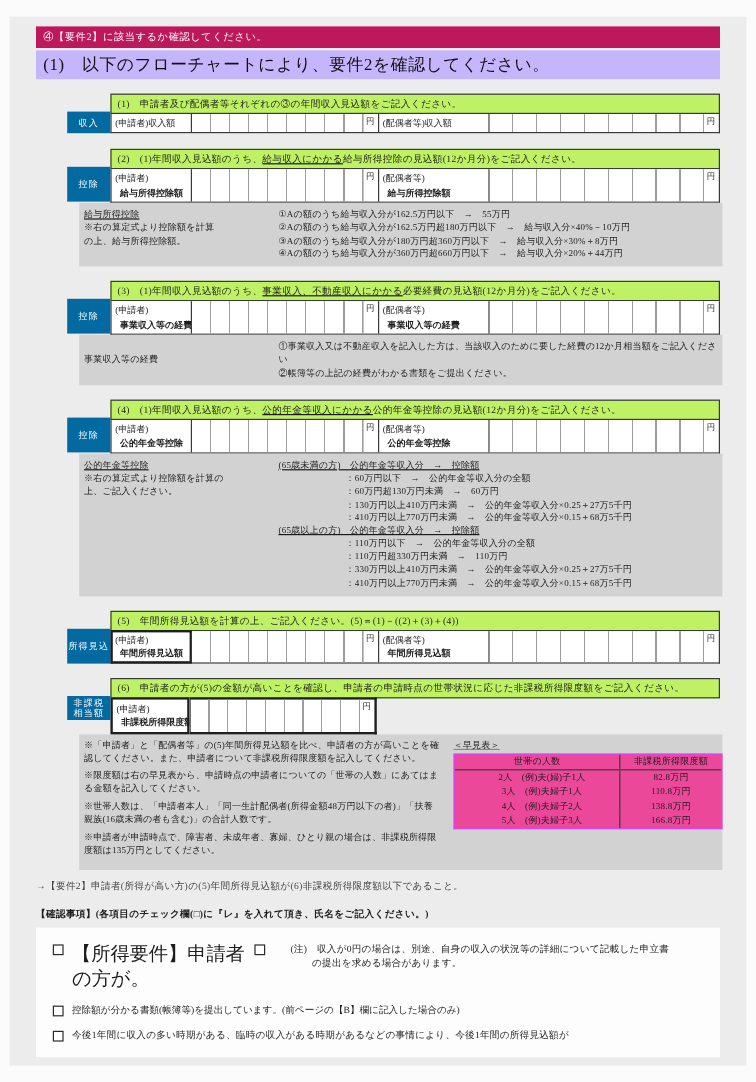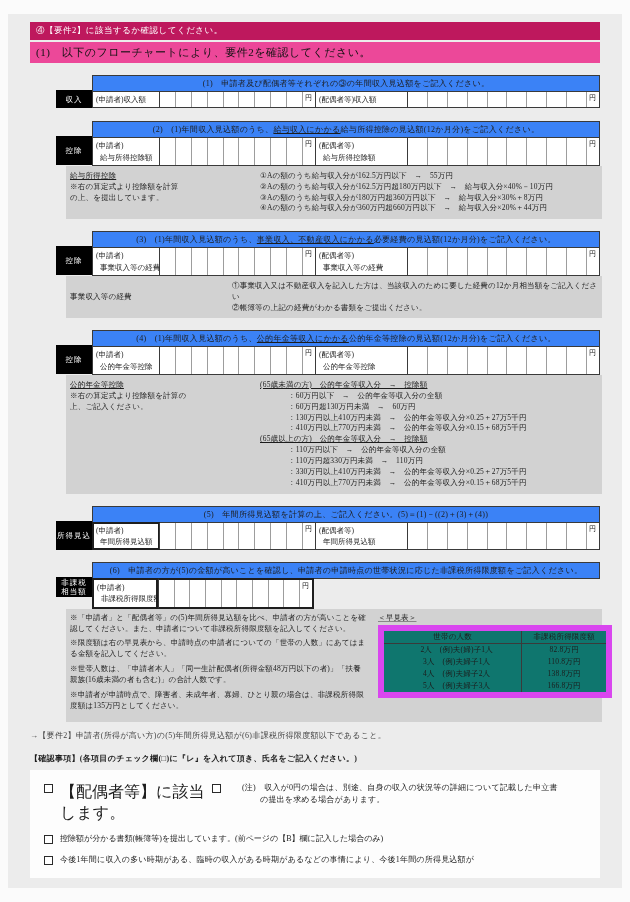--- a/index.html
+++ b/index.html
@@ -6,65 +6,65 @@
   body{
     width:630px;height:902px;overflow:hidden;background:#fbfbfb;
     font-family:"Liberation Serif","DejaVu Serif",serif;color:#1c1c1c;
     -webkit-font-smoothing:antialiased;
   }
   .panel{
     margin:14px 8px;width:614px;height:874px;box-sizing:border-box;
     background:#ececec;padding:6px 22px 10px 22px;overflow:hidden;
   }
   .title-bar{background:#be185d;color:#ffffff;font-size:8.5px;padding:3px 6px;margin-top:2px;letter-spacing:.5px;}
-  .sub-bar{background:#ec4899;color:#111;font-size:11px;padding:3px 6px;margin-top:2px;letter-spacing:.5px;}
+  .sub-bar{background:#c4b5fd;color:#111;font-size:14px;padding:3px 6px;margin-top:2px;letter-spacing:.5px;}
 
   .block{position:relative;margin:12px 0 0 62px;width:508px;}
   .side{
-    position:absolute;left:-36px;width:36px;background:#000000;color:#fff;
+    position:absolute;left:-36px;width:36px;background:#0369a1;color:#fff;
     display:flex;flex-direction:column;align-items:center;justify-content:center;
     font-size:7.5px;letter-spacing:1px;line-height:1.2;
   }
-  .thead{background:#3b82f6;border:1px solid #3a3a3a;font-size:8px;padding:2px 5px;letter-spacing:.3px;text-align:center;}
+  .thead{background:#bef264;border:1px solid #3a3a3a;font-size:8px;padding:2px 5px;letter-spacing:.3px;}
   .thead .u{text-decoration:underline;}
   .trow{display:flex;background:#fff;border:1px solid #3a3a3a;border-top:none;align-items:stretch;}
   .cell{font-size:7.5px;padding:2px 3px;line-height:1.5;box-sizing:border-box;}
   .cl1{width:66px;}
   .cl2{width:92px;border-left:1px solid #3a3a3a;}
   .two div{white-space:nowrap;}
-  .two .ind{padding-left:4px;}
+  .two .ind{padding-left:4px;font-weight:bold;}
   .grp{display:flex;border-left:1px solid #3a3a3a;box-sizing:border-box;}
   .grp1{width:156px;}
   .grp2{flex:1;}
   .boxes{flex:1;align-self:stretch;
     background-image:repeating-linear-gradient(to right,
       transparent 0,transparent calc(100%/9 - 1px),
       #9d9d9d calc(100%/9 - 1px),#9d9d9d calc(100%/9));}
   .yen{font-size:7px;padding:1px 3px 0 2px;}
   .bold-cell{outline:2px solid #1e1e1e;outline-offset:-1px;}
 
   .row6{display:flex;margin-top:-1px;}
   .row6 .cl1{width:66px;background:#fff;border:2px solid #1e1e1e;}
   .row6 .grp{width:156px;background:#fff;border:2px solid #1e1e1e;border-left:1px solid #3a3a3a;}
 
   .exp{background:#d2d2d2;display:flex;font-size:7.5px;line-height:1.45;
        margin-left:-26px;width:534px;padding:5px 0 5px 2px;box-sizing:content-box;letter-spacing:.2px;}
   .exp-left{width:162px;flex:none;padding-left:2px;}
   .exp-right{flex:1;}
   .u{text-decoration:underline;}
-  .rule{white-space:nowrap;margin-left:28px;}
+  .rule{white-space:nowrap;}
   .rind{padding-left:56px;white-space:nowrap;}
   .vcenter{display:flex;align-items:center;}
 
   .notes{padding-top:4px;padding-bottom:6px;}
   .notes-left{width:298px;flex:none;padding-left:2px;}
   .notes-left p{margin:0 0 4px 0;}
   .notes-right{flex:1;padding-left:10px;}
   .tbl-title{font-size:7.5px;margin-bottom:1px;text-decoration:underline;text-decoration-color:#888;}
-  .htable{border:6px solid #d946ef;background:#0f766e;width:222px;}
+  .htable{border:1px solid #d946ef;background:#ec4899;width:222px;}
   .hrow{display:flex;font-size:7.5px;line-height:1.6;}
   .hrow .c1{width:138px;padding-left:8px;box-sizing:border-box;text-align:center;}
   .hrow .c2{width:84px;border-left:1px solid #3a3a3a;text-align:center;}
   .hrow.hhead{border-bottom:1px solid #3a3a3a;}
   .hrow.hhead .c1{text-align:center;padding-left:0;}
 
   .arrow-note{margin:8px 0 0 0;font-size:8px;color:#444;letter-spacing:.3px;}
   .confirm-head{margin:12px 0 0 0;font-size:8px;font-weight:bold;letter-spacing:.3px;}
 
   .confirm-box{background:#fdfdfd;margin:6px 0 0 0;width:570px;box-sizing:border-box;padding:10px 14px 12px 14px;}
@@ -121,21 +121,21 @@
       </div>
       <div class="grp grp2">
         <div class="boxes"></div>
         <div class="yen">円</div>
       </div>
     </div>
     <div class="exp">
       <div class="exp-left">
         <div class="u">給与所得控除</div>
         <div>※右の算定式より控除額を計算</div>
-        <div>の上、を提出しています。</div>
+        <div>の上、給与所得控除額。</div>
       </div>
       <div class="exp-right">
         <div class="rule">①Aの額のうち給与収入分が162.5万円以下　→　55万円</div>
         <div class="rule">②Aの額のうち給与収入分が162.5万円超180万円以下　→　給与収入分×40%－10万円</div>
         <div class="rule">③Aの額のうち給与収入分が180万円超360万円以下　→　給与収入分×30%＋8万円</div>
         <div class="rule">④Aの額のうち給与収入分が360万円超660万円以下　→　給与収入分×20%＋44万円</div>
       </div>
     </div>
   </div>
 
@@ -285,21 +285,21 @@
     </div>
   </div>
 
   <div class="arrow-note">→【要件2】申請者(所得が高い方)の(5)年間所得見込額が(6)非課税所得限度額以下であること。</div>
   <div class="confirm-head">【確認事項】(各項目のチェック欄(□)に『レ』を入れて頂き、氏名をご記入ください。)</div>
 
   <div class="confirm-box">
     <div class="row1">
       <div class="col-l">
         <span class="cb"></span>
-        <span class="txt">【配偶者等】に該当します。</span>
+        <span class="txt">【所得要件】申請者の方が。</span>
       </div>
       <div class="col-r">
         <span class="cb"></span>
         <div>
           <div class="subnote">(注)　収入が0円の場合は、別途、自身の収入の状況等の詳細について記載した申立書</div>
           <div class="subnote2">の提出を求める場合があります。</div>
         </div>
       </div>
     </div>
     <div class="ci">

